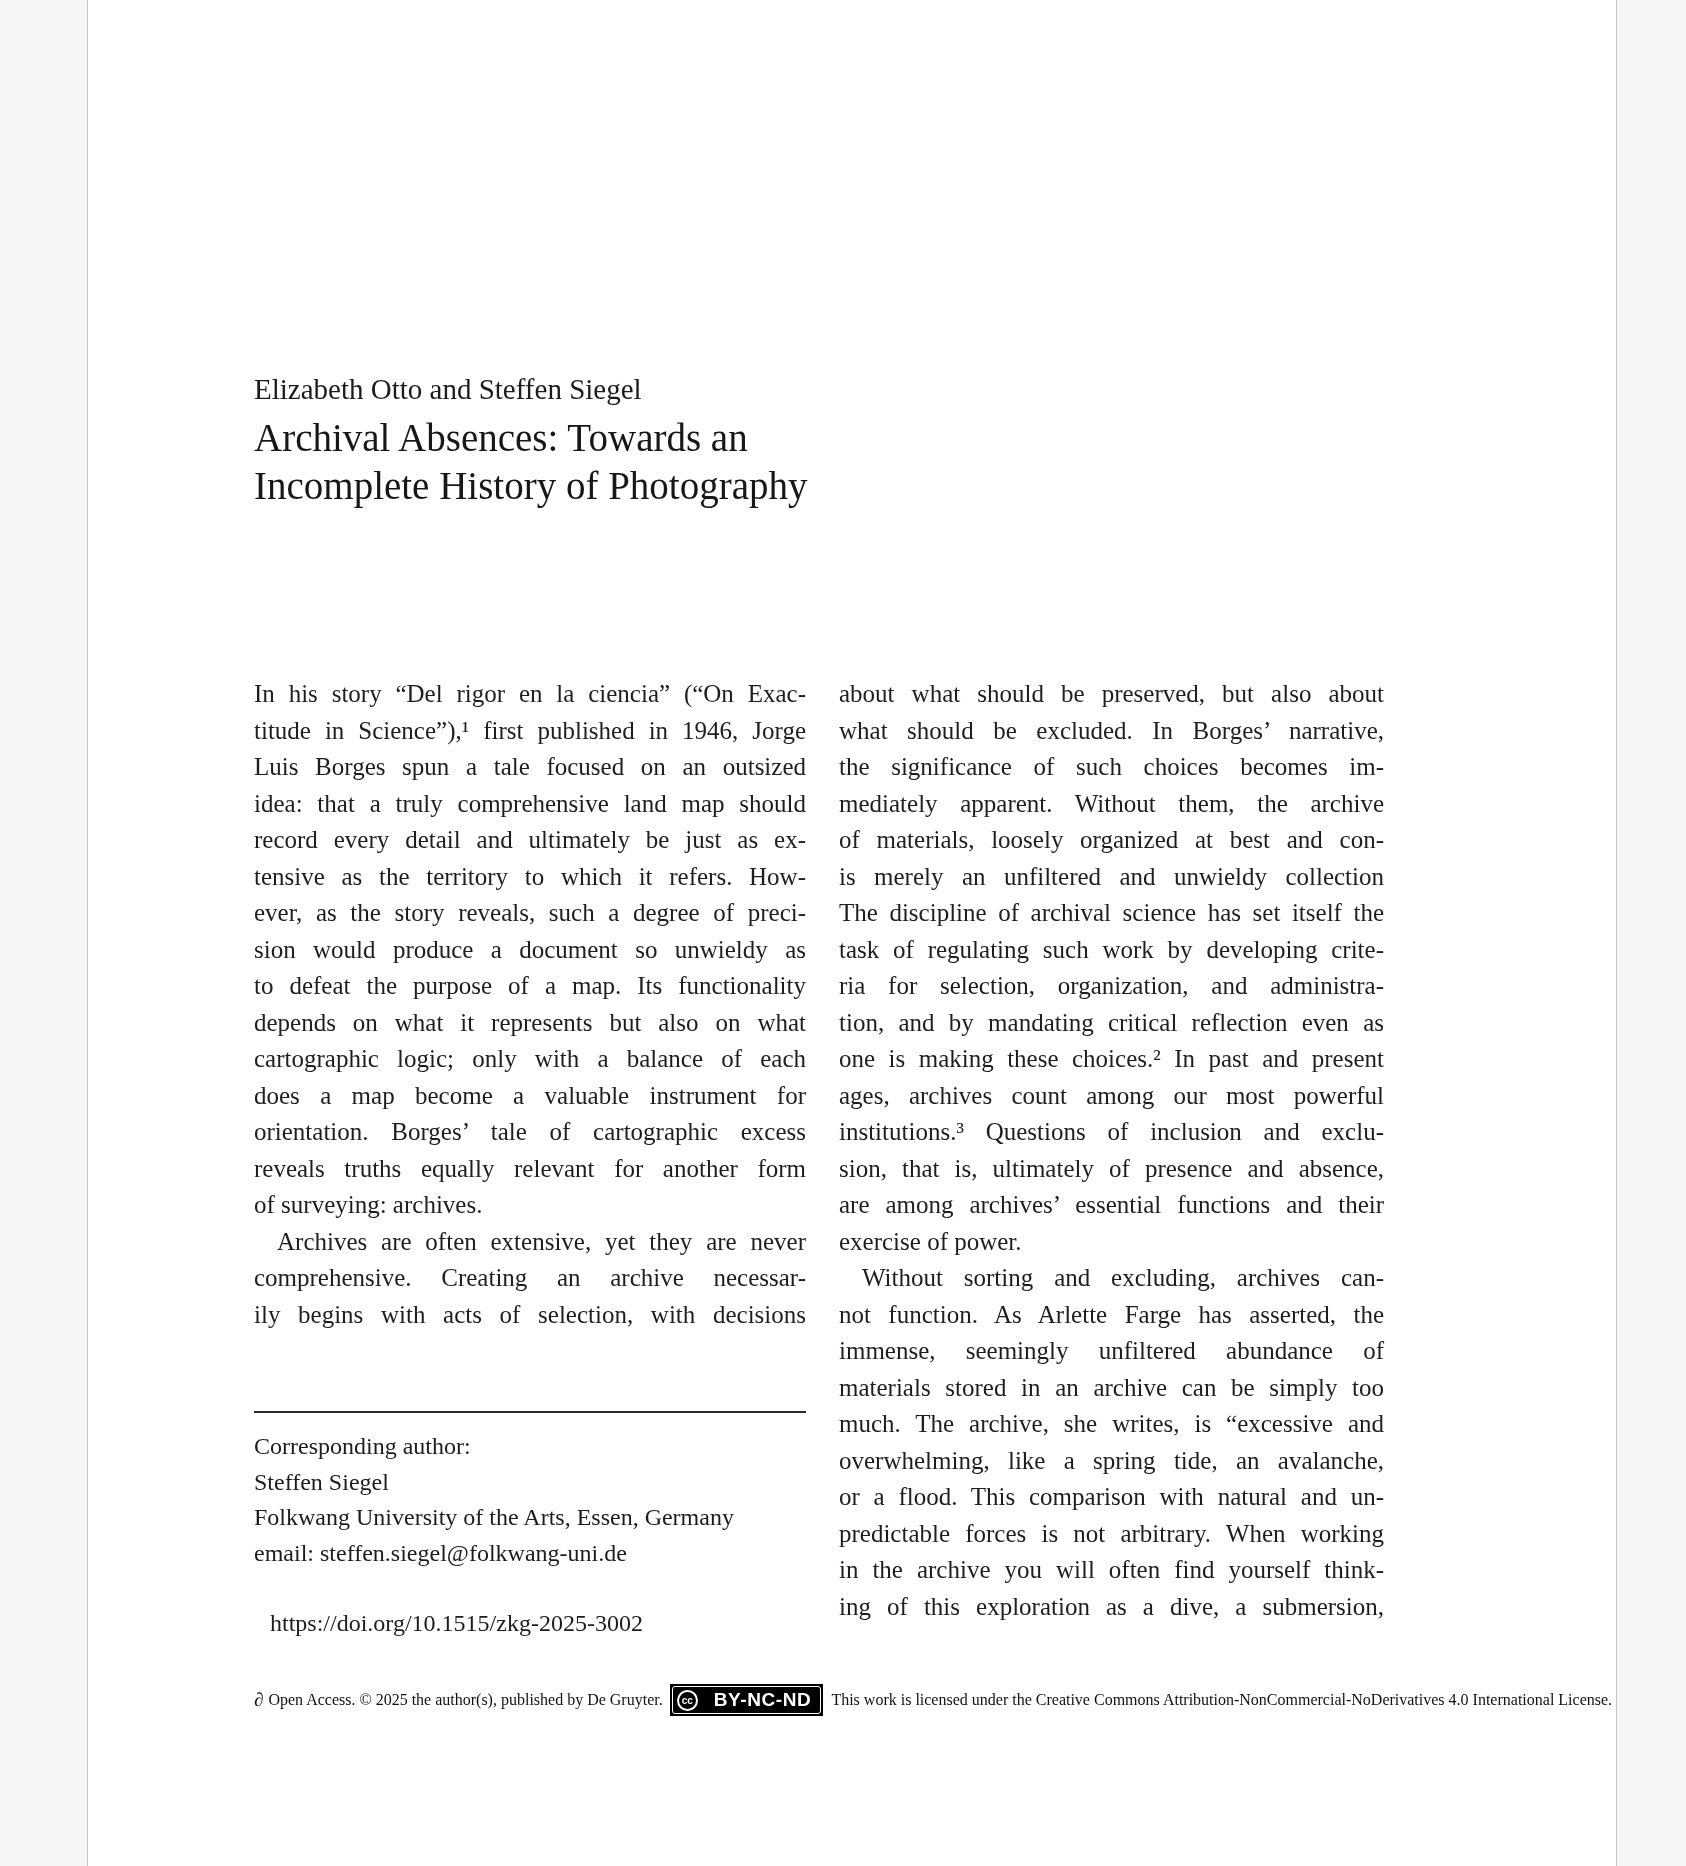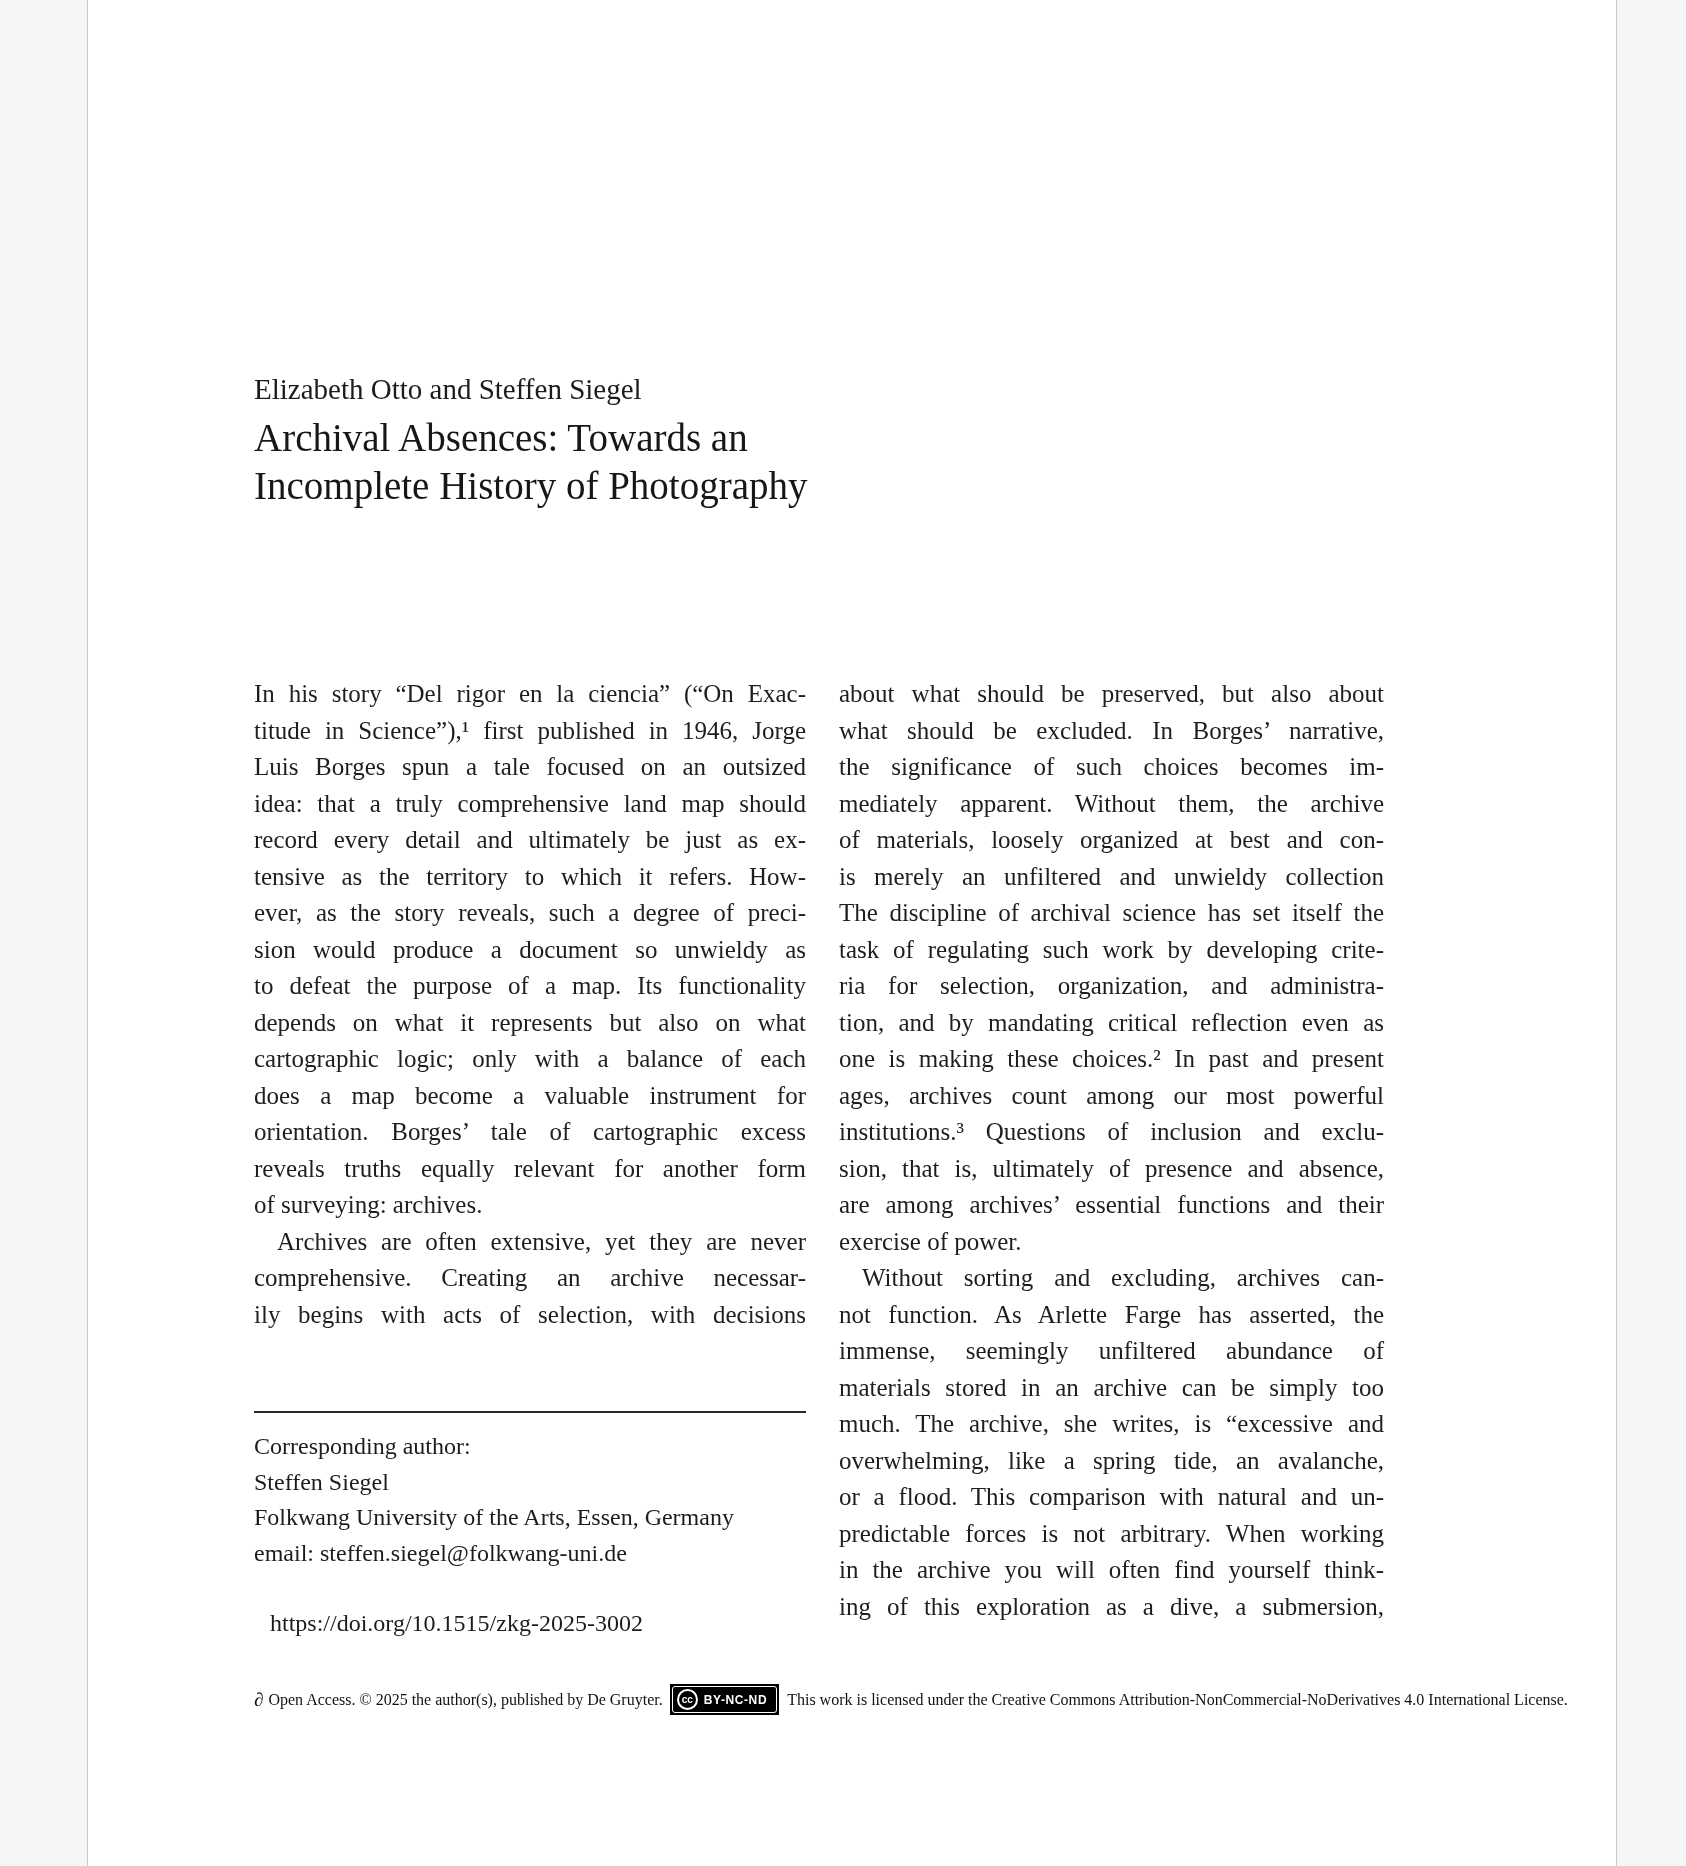--- a/index.html
+++ b/index.html
@@ -93,38 +93,38 @@
     margin: 0 8px 0 7px;
     line-height: 0;
   }
   .cc-badge-inner {
     display: inline-flex;
     align-items: center;
     background: #000;
     border: 1px solid #fff;
     border-radius: 3px;
     padding: 2px 9px 2px 4px;
-    gap: 6px;
+    gap: 16px;
     line-height: normal;
   }
   .cc-circle {
     display: inline-flex; align-items: center; justify-content: center;
     width: 17px; height: 17px;
     border: 2px solid #fff;
     border-radius: 50%;
     color: #fff;
     font-size: 10px; font-weight: 700;
     font-family: "Liberation Sans", "DejaVu Sans", sans-serif;
     background: #000;
     letter-spacing: 0;
   }
   .cc-label {
     color: #fff;
     font-weight: 700;
-    font-size: 12px;
+    font-size: 19px;
     letter-spacing: 0.6px;
     font-family: "Liberation Sans", "DejaVu Sans", sans-serif;
   }
 </style>
 </head>
 <body>
 
 <div class="stage">
   <div class="page">
     <div class="content">

